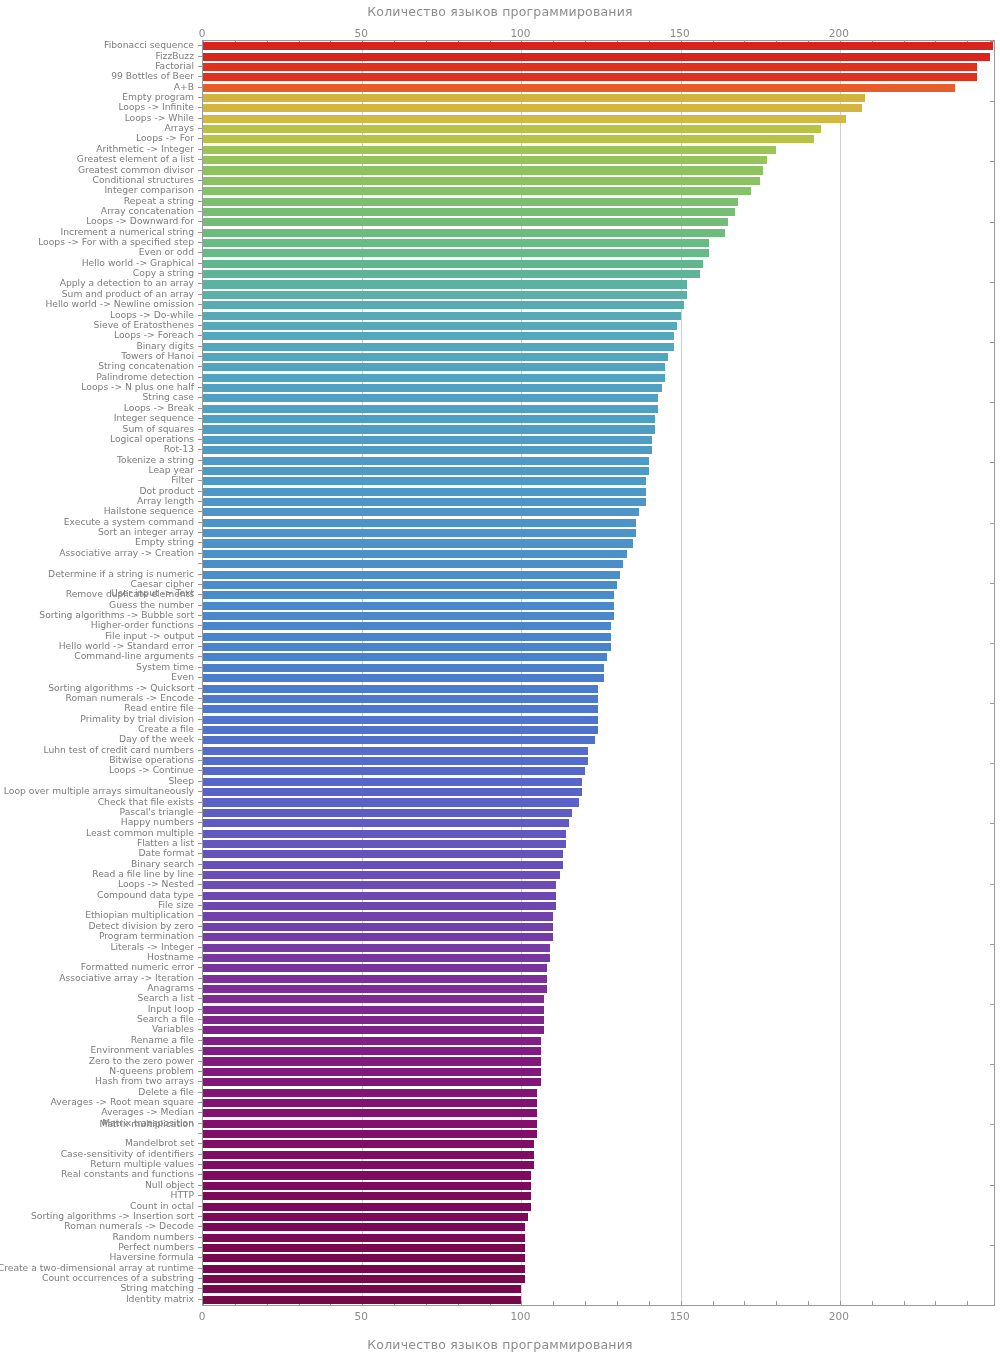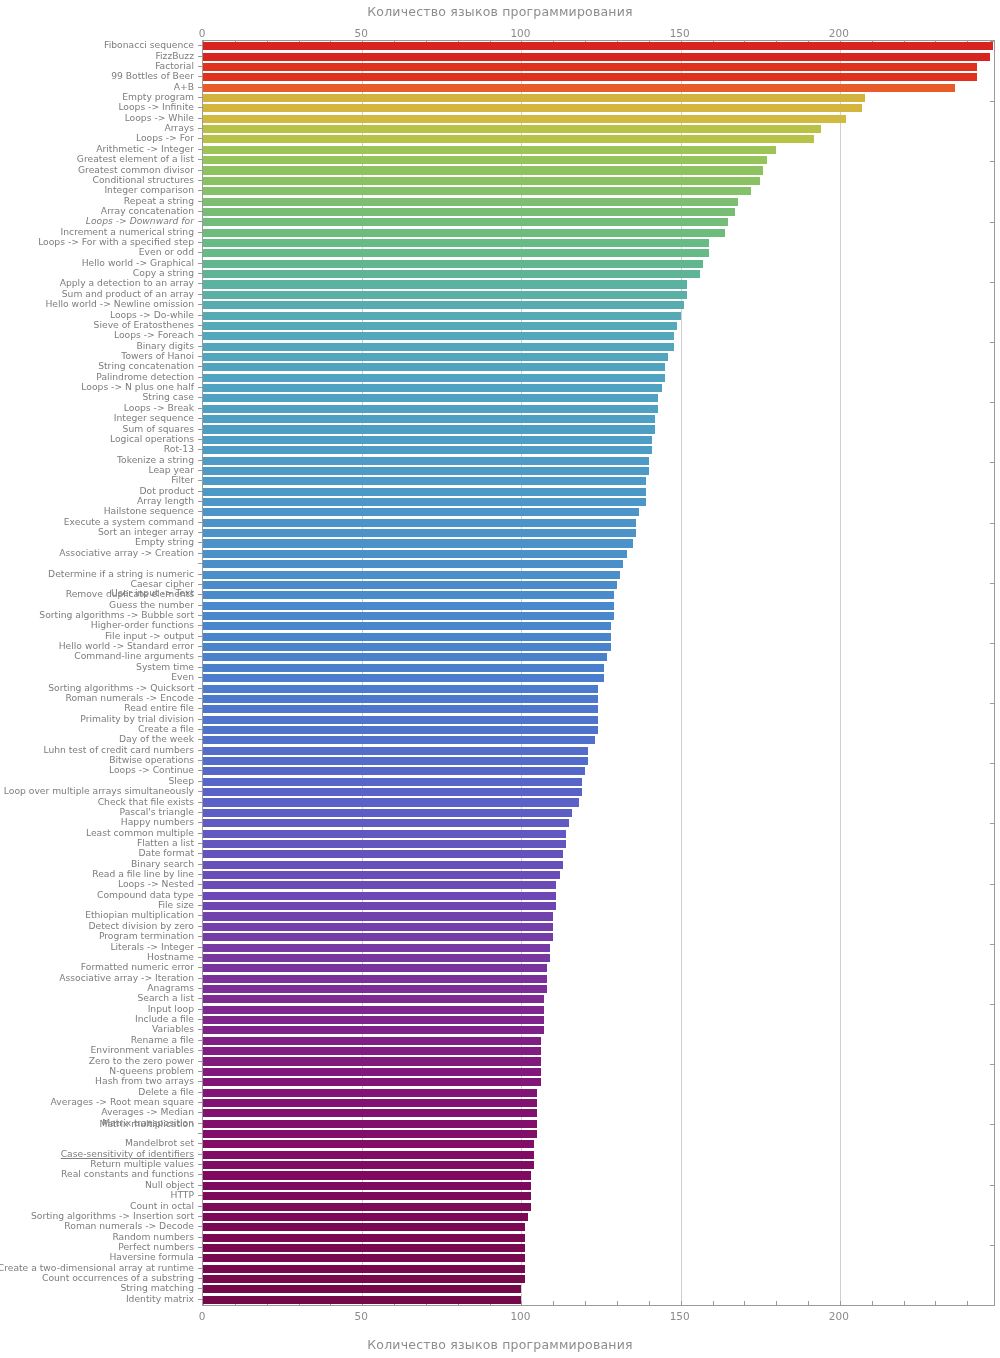--- a/index.html
+++ b/index.html
@@ -101,21 +101,21 @@
       <div class="ylabel" style="top: 124.508px;">Greatest common divisor</div>
       <div class="ytick" style="top: 129.508px;"></div>
       <div class="ylabel" style="top: 134.869px;">Conditional structures</div>
       <div class="ytick" style="top: 139.869px;"></div>
       <div class="ylabel" style="top: 145.23px;">Integer comparison</div>
       <div class="ytick" style="top: 150.23px;"></div>
       <div class="ylabel" style="top: 155.59px;">Repeat a string</div>
       <div class="ytick" style="top: 160.59px;"></div>
       <div class="ylabel" style="top: 165.951px;">Array concatenation</div>
       <div class="ytick" style="top: 170.951px;"></div>
-      <div class="ylabel" style="top: 176.311px; font-style: italic;">Loops -&gt; Downward for</div>
+      <div class="ylabel" style="top: 176.311px;">Loops -&gt; Downward for</div>
       <div class="ytick" style="top: 181.311px;"></div>
       <div class="ylabel" style="top: 186.672px;">Increment a numerical string</div>
       <div class="ytick" style="top: 191.672px;"></div>
       <div class="ylabel" style="top: 197.033px;">Loops -&gt; For with a specified step</div>
       <div class="ytick" style="top: 202.033px;"></div>
       <div class="ylabel" style="top: 207.393px;">Even or odd</div>
       <div class="ytick" style="top: 212.393px;"></div>
       <div class="ylabel" style="top: 217.754px;">Hello world -&gt; Graphical</div>
       <div class="ytick" style="top: 222.754px;"></div>
       <div class="ylabel" style="top: 228.115px;">Copy a string</div>
@@ -255,21 +255,21 @@
       <div class="ylabel" style="top: 922.279px;">Formatted numeric error</div>
       <div class="ytick" style="top: 927.279px;"></div>
       <div class="ylabel" style="top: 932.639px;">Associative array -&gt; Iteration</div>
       <div class="ytick" style="top: 937.639px;"></div>
       <div class="ylabel" style="top: 943px;">Anagrams</div>
       <div class="ytick" style="top: 948px;"></div>
       <div class="ylabel" style="top: 953.361px;">Search a list</div>
       <div class="ytick" style="top: 958.361px;"></div>
       <div class="ylabel" style="top: 963.721px;">Input loop</div>
       <div class="ytick" style="top: 968.721px;"></div>
-      <div class="ylabel" style="top: 974.082px;">Include a file</div>
+      <div class="ylabel" style="top: 974.082px;">Search a file</div>
       <div class="ytick" style="top: 979.082px;"></div>
       <div class="ylabel" style="top: 984.443px;">Variables</div>
       <div class="ytick" style="top: 989.443px;"></div>
       <div class="ylabel" style="top: 994.803px;">Rename a file</div>
       <div class="ytick" style="top: 999.803px;"></div>
       <div class="ylabel" style="top: 1005.16px;">Environment variables</div>
       <div class="ytick" style="top: 1010.16px;"></div>
       <div class="ylabel" style="top: 1015.52px;">Zero to the zero power</div>
       <div class="ytick" style="top: 1020.52px;"></div>
       <div class="ylabel" style="top: 1025.89px;">N-queens problem</div>
@@ -281,21 +281,21 @@
       <div class="ylabel" style="top: 1056.97px;">Averages -&gt; Root mean square</div>
       <div class="ytick" style="top: 1061.97px;"></div>
       <div class="ylabel" style="top: 1067.33px;">Averages -&gt; Median</div>
       <div class="ytick" style="top: 1072.33px;"></div>
       <div class="ylabel" style="top: 1077.69px;">Matrix transposition</div>
       <div class="ytick" style="top: 1082.69px;"></div>
       <div class="ylabel" style="top: 1079px; padding-left: 44px;">Matrix multiplication</div>
       <div class="ytick" style="top: 1093.05px;"></div>
       <div class="ylabel" style="top: 1098.41px;">Mandelbrot set</div>
       <div class="ytick" style="top: 1103.41px;"></div>
-      <div class="ylabel" style="top: 1108.77px; text-decoration: underline;">Case-sensitivity of identifiers</div>
+      <div class="ylabel" style="top: 1108.77px;">Case-sensitivity of identifiers</div>
       <div class="ytick" style="top: 1113.77px;"></div>
       <div class="ylabel" style="top: 1119.13px;">Return multiple values</div>
       <div class="ytick" style="top: 1124.13px;"></div>
       <div class="ylabel" style="top: 1129.49px;">Real constants and functions</div>
       <div class="ytick" style="top: 1134.49px;"></div>
       <div class="ylabel" style="top: 1139.85px;">Null object</div>
       <div class="ytick" style="top: 1144.85px;"></div>
       <div class="ylabel" style="top: 1150.21px;">HTTP</div>
       <div class="ytick" style="top: 1155.21px;"></div>
       <div class="ylabel" style="top: 1160.57px;">Count in octal</div>

